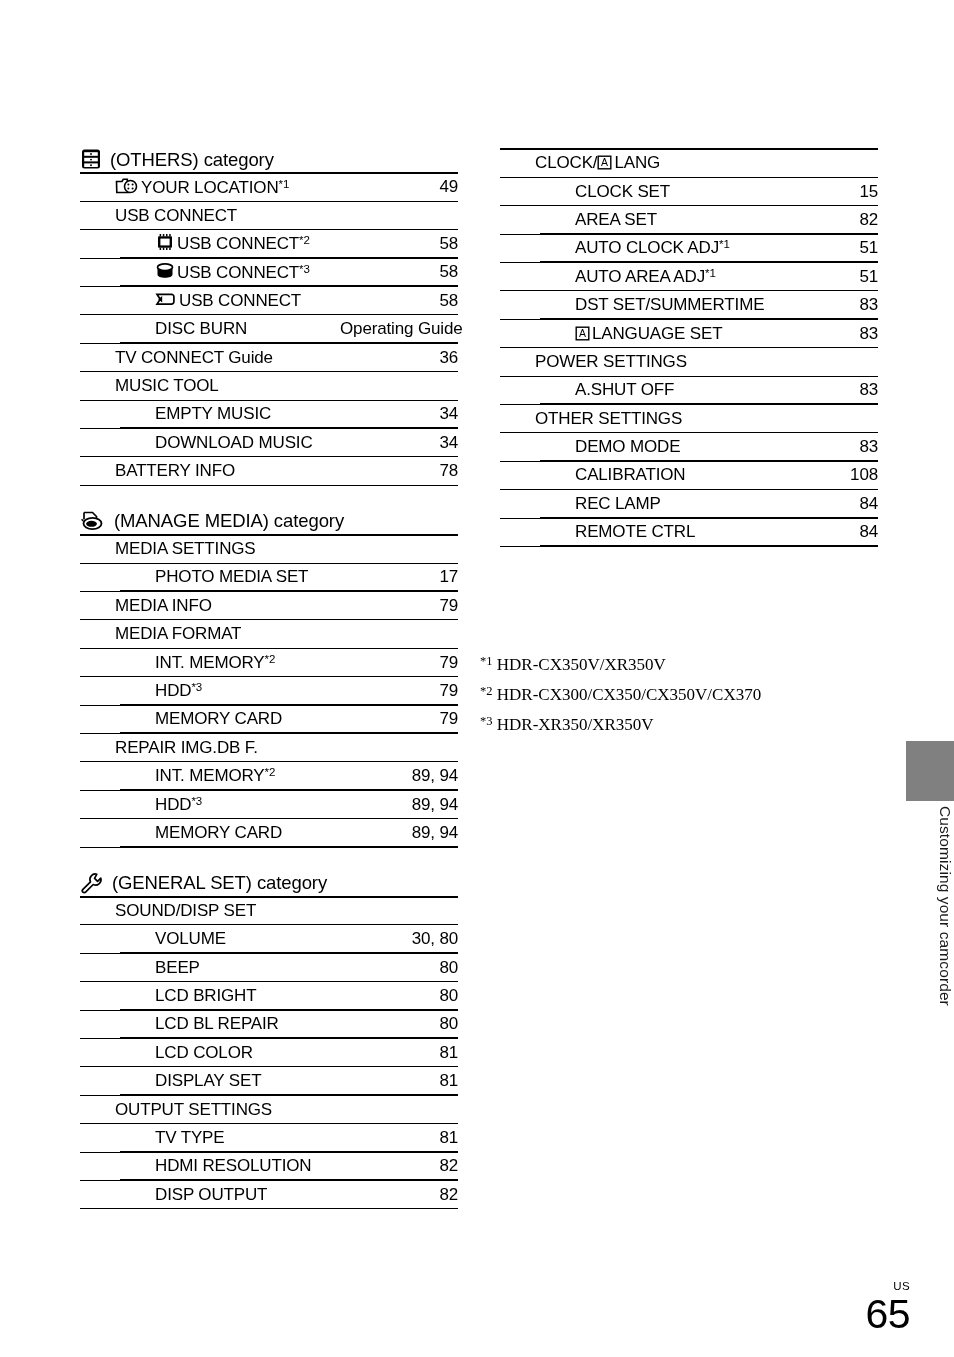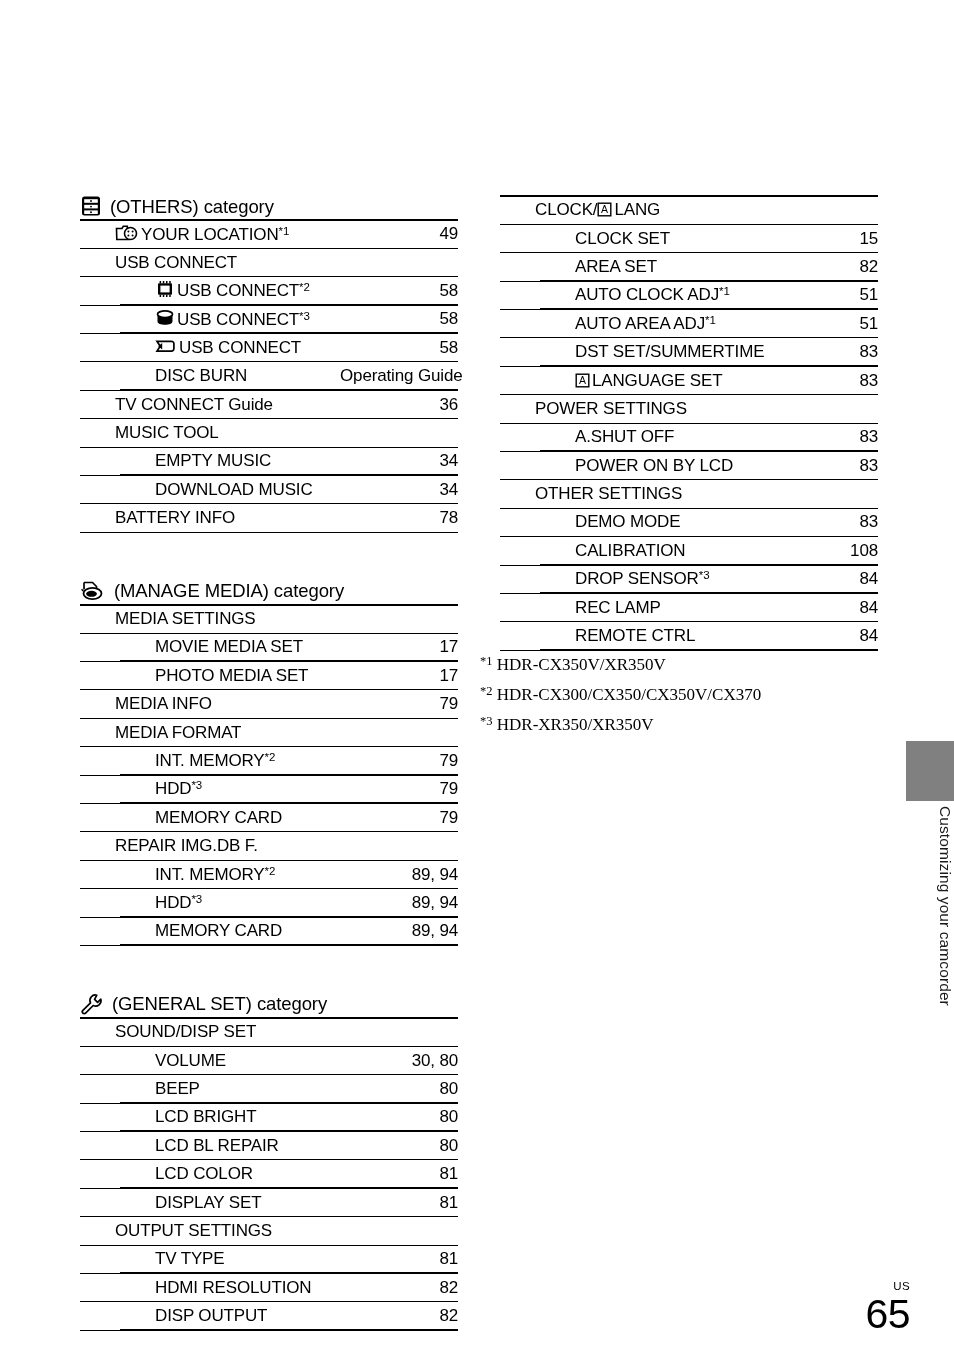--- a/index.html
+++ b/index.html
@@ -26,21 +26,21 @@
   
   .cat-head {
     display: flex;
     align-items: flex-end;
     gap: 6px;
     padding: 0 0 2px 0;
     font-size: 18.5px;
     letter-spacing: -0.1px;
   }
   .cat-head .cat-label { line-height: 1.0; padding-bottom:1px; }
-  .cat-block { margin-bottom: 24px; margin-top: 47px; }
+  .cat-block { margin-bottom: 24px; }
 
   
   table.toc {
     border-collapse: collapse;
     width: 378px;
     table-layout: fixed;
   }
   table.toc tr { height: 28.4px; }
   table.toc td {
     font-size: 17px;
@@ -243,24 +243,20 @@
           </svg>
           <span class="cat-label">(MANAGE MEDIA) category</span>
         </div>
         <table class="toc">
           <tbody>
             <tr class="lvl1">
               <td class="lbl"><span>MEDIA SETTINGS</span></td>
               <td class="num"></td>
             </tr>
             <tr class="lvl2">
-              <td class="lbl"><span>MOVIE MEDIA SET</span></td>
-              <td class="num">17</td>
-            </tr>
-            <tr class="lvl2">
               <td class="lbl"><span>PHOTO MEDIA SET</span></td>
               <td class="num">17</td>
             </tr>
             <tr class="lvl1">
               <td class="lbl"><span>MEDIA INFO</span></td>
               <td class="num">79</td>
             </tr>
             <tr class="lvl1">
               <td class="lbl"><span>MEDIA FORMAT</span></td>
               <td class="num"></td>
@@ -392,39 +388,31 @@
               <td class="num">83</td>
             </tr>
             <tr class="lvl1">
               <td class="lbl"><span>POWER SETTINGS</span></td>
               <td class="num"></td>
             </tr>
             <tr class="lvl2">
               <td class="lbl"><span>A.SHUT OFF</span></td>
               <td class="num">83</td>
             </tr>
-            <tr class="lvl2">
-              <td class="lbl"><span>POWER ON BY LCD</span></td>
-              <td class="num">83</td>
-            </tr>
             <tr class="lvl1">
               <td class="lbl"><span>OTHER SETTINGS</span></td>
               <td class="num"></td>
             </tr>
             <tr class="lvl2">
               <td class="lbl"><span>DEMO MODE</span></td>
               <td class="num">83</td>
             </tr>
             <tr class="lvl2">
               <td class="lbl"><span>CALIBRATION</span></td>
               <td class="num">108</td>
-            </tr>
-            <tr class="lvl2">
-              <td class="lbl"><span>DROP SENSOR</span><span class="sup">*3</span></td>
-              <td class="num">84</td>
             </tr>
             <tr class="lvl2">
               <td class="lbl"><span>REC LAMP</span></td>
               <td class="num">84</td>
             </tr>
             <tr class="lvl2">
               <td class="lbl"><span>REMOTE CTRL</span></td>
               <td class="num">84</td>
             </tr>
           </tbody>

